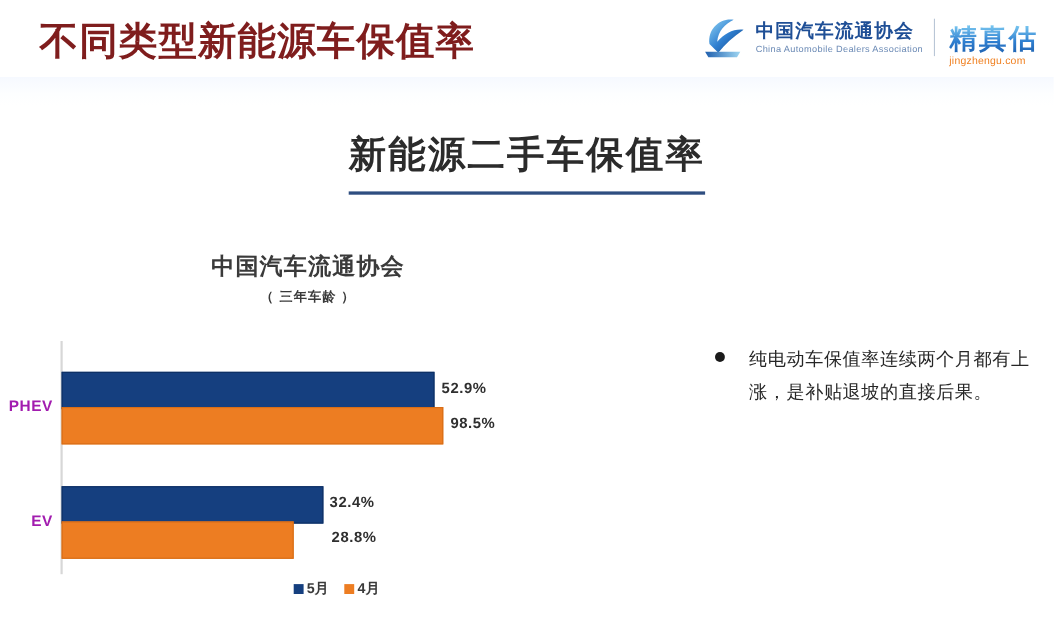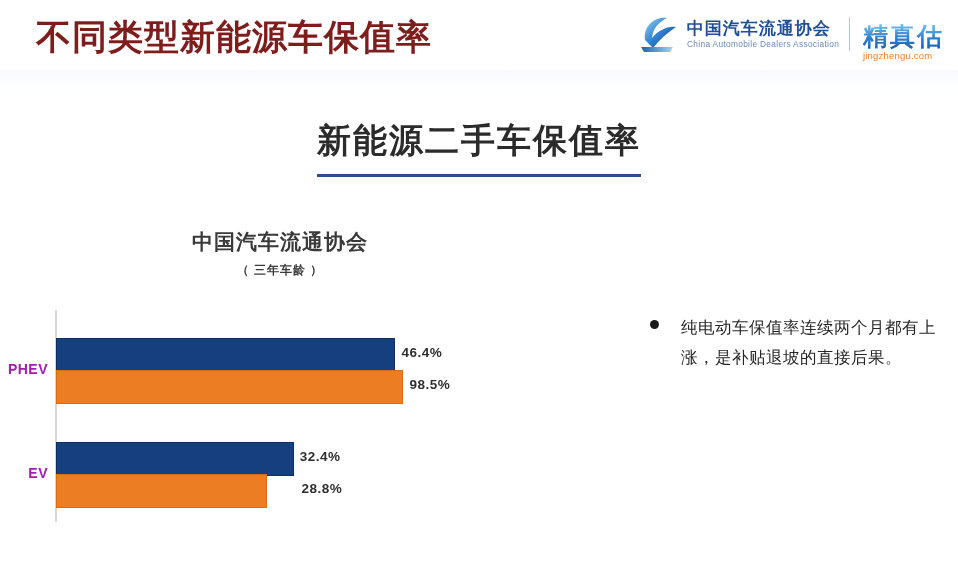--- a/index.html
+++ b/index.html
@@ -286,26 +286,36 @@
     <div class="axis-line"></div>
 
     <div class="cat-label" id="cat0" style="top: 51px;">PHEV</div>
     <div class="cat-label" id="cat1" style="top: 155px;">EV</div>
 
     <div class="bar blue" id="bar0" style="top: 28px; width: 337.455px;"></div>
     <div class="bar orange" id="bar1" style="top: 60px; width: 345.455px;"></div>
     <div class="bar blue" id="bar2" style="top: 132px; width: 235.636px;"></div>
     <div class="bar orange" id="bar3" style="top: 164px; width: 209.455px;"></div>
 
-    <div class="bar-value" id="val0" style="left: 401.455px; top: 35px;">46.4%</div>
+    <div class="bar-value" id="val0" style="left: 401.455px; top: 35px;">52.9%</div>
     <div class="bar-value" id="val1" style="left: 409.455px; top: 67px;">98.5%</div>
     <div class="bar-value" id="val2" style="left: 299.636px; top: 139px;">32.4%</div>
     <div class="bar-value" id="val3" style="left: 273.455px; top: 171px; margin-left: 28px;">28.8%</div>
   </div>
 
+  <div class="legend">
+    <div class="legend-item">
+      <span class="legend-swatch blue"></span>
+      <span class="legend-label">5月</span>
+    </div>
+    <div class="legend-item">
+      <span class="legend-swatch orange"></span>
+      <span class="legend-label">4月</span>
+    </div>
+  </div>
 </div>
 
 <div class="bullets">
   <div class="bullet-item">
     <span class="bullet-dot"></span>
     <span class="bullet-text">纯电动车保值率连续两个月都有上涨，是补贴退坡的直接后果。</span>
   </div>
 </div>
 
 </body></html>

